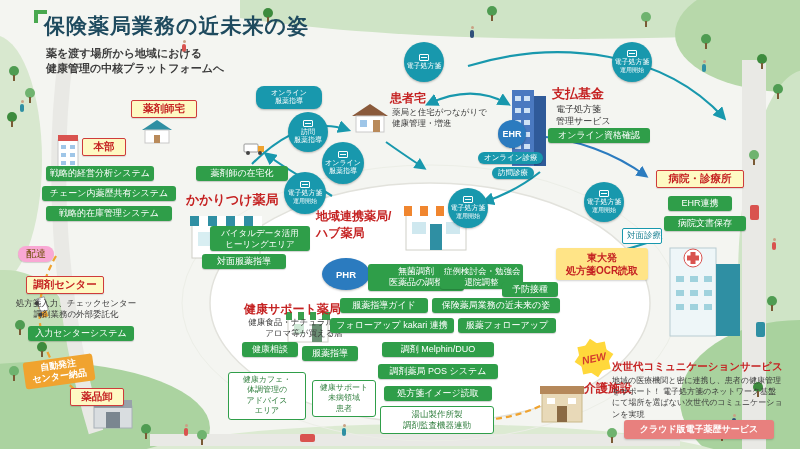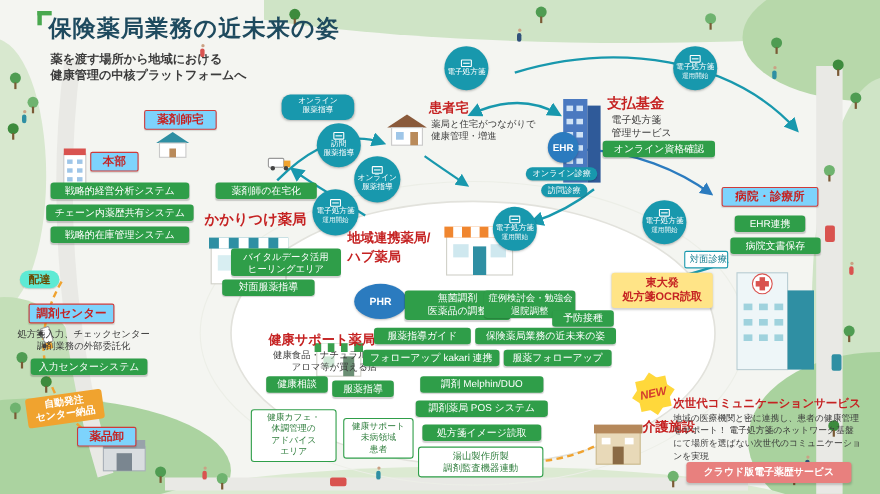--- a/index.html
+++ b/index.html
@@ -6,36 +6,36 @@
   body{font-family:"Liberation Sans","DejaVu Sans",sans-serif;background:#fff}
   .stage{position:relative;width:800px;height:449px;background:#f4f5f1;overflow:hidden}
   .bgsvg{position:absolute;left:0;top:0;z-index:0}
   .title{position:absolute;z-index:3;color:#1e4a5e;font-weight:bold;font-size:21px;letter-spacing:1px;white-space:nowrap}
   .title-bracket{position:absolute;z-index:3;width:13px;height:13px;border-left:4px solid #49a84f;border-top:4px solid #49a84f}
   .sub{position:absolute;z-index:3;color:#3c3c3c;font-size:11px;font-weight:bold;white-space:nowrap}
   .gbox{position:absolute;z-index:3;background:#2f9e49;color:#fff;font-size:9px;line-height:1.25;text-align:center;padding:2px 4px;border-radius:3px;white-space:nowrap;box-shadow:0 1px 1px rgba(0,0,0,.18)}
   .gbox .ln{display:block}
   .wgbox{position:absolute;z-index:3;background:#fff;border:1px solid #2f9e49;color:#2e7d3c;font-size:8px;line-height:1.3;text-align:center;padding:2px 3px;border-radius:3px}
   .wgbox .ln{display:block}
-  .redtag{position:absolute;z-index:3;background:#7dd3fc;border:1px solid #cf3b3b;color:#c52222;font-weight:bold;font-size:10.5px;text-align:center;padding:1px 4px;border-radius:2px;white-space:nowrap;box-shadow:0 1px 1px rgba(0,0,0,.12)}
+  .redtag{position:absolute;z-index:3;background:#fef9c3;border:1px solid #cf3b3b;color:#c52222;font-weight:bold;font-size:10.5px;text-align:center;padding:1px 4px;border-radius:2px;white-space:nowrap;box-shadow:0 1px 1px rgba(0,0,0,.12)}
   .redtitle{position:absolute;z-index:3;color:#c52222;font-weight:bold;white-space:nowrap}
   .redtitle .ln{display:block}
   .note{position:absolute;z-index:3;color:#3a3a3a;font-size:8.5px;line-height:1.35;white-space:nowrap}
   .note .ln{display:block}
   .tcirc{position:absolute;z-index:3;background:#1898ad;border-radius:50%;color:#fff;display:flex;flex-direction:column;align-items:center;justify-content:center;text-align:center;box-shadow:0 1px 2px rgba(0,0,0,.25)}
   .tcirc .t1{font-size:7px;line-height:1.2;display:block}
   .tcirc .t2{font-size:6px;line-height:1.15;display:block;opacity:.95}
   .tpill{position:absolute;z-index:3;background:#1898ad;border-radius:8px;color:#fff;font-size:7px;line-height:1.2;text-align:center;padding:3px 6px;box-shadow:0 1px 2px rgba(0,0,0,.25)}
   .tpill .ln{display:block}
   .minipill{position:absolute;z-index:3;background:#1898ad;border-radius:7px;color:#fff;font-size:7.5px;line-height:1;text-align:center;padding:2px 6px;white-space:nowrap;box-shadow:0 1px 1px rgba(0,0,0,.2)}
   .twbox{position:absolute;z-index:3;background:#fff;border:1px solid #1898ad;color:#157d90;font-size:8.5px;text-align:center;padding:1px 4px;border-radius:2px;white-space:nowrap}
   .bluec{position:absolute;z-index:3;background:#2b7bbf;border-radius:50%;color:#fff;font-weight:bold;display:flex;align-items:center;justify-content:center;box-shadow:0 1px 2px rgba(0,0,0,.25)}
   .doc-ic{width:10px;height:7px;border:1px solid #fff;border-radius:1px;margin-bottom:1px;position:relative;display:block}
   .doc-ic:after{content:"";position:absolute;left:1px;right:1px;top:2px;border-top:1px solid #fff}
-  .ytag{position:absolute;z-index:3;background:#5eead4;color:#6b4a00;font-weight:bold;font-size:10px;padding:1px 8px;border-radius:8px;white-space:nowrap;box-shadow:0 1px 1px rgba(0,0,0,.15)}
+  .ytag{position:absolute;z-index:3;background:#f9a8d4;color:#6b4a00;font-weight:normal;font-size:10px;padding:1px 8px;border-radius:8px;white-space:nowrap;box-shadow:0 1px 1px rgba(0,0,0,.15)}
   .otag{position:absolute;z-index:3;background:#f0a32f;color:#fff;font-weight:bold;font-size:9px;line-height:1.25;text-align:center;padding:2px 6px;border-radius:3px;transform:rotate(-8deg)}
   .otag .ln{display:block}
   .todai{position:absolute;z-index:3;background:#ffe487;color:#c52222;font-weight:bold;font-size:10px;line-height:1.3;text-align:center;padding:3px 8px;border-radius:3px;box-shadow:0 1px 2px rgba(0,0,0,.18)}
   .todai .ln{display:block}
   .pinkbox{position:absolute;z-index:3;background:#e8807e;color:#fff;font-size:9px;font-weight:bold;text-align:center;padding:3px 6px;border-radius:3px;white-space:nowrap;box-shadow:0 1px 2px rgba(0,0,0,.18)}
   .newstar{position:absolute;z-index:4;width:36px;height:36px;display:flex;align-items:center;justify-content:center;transform:rotate(-12deg)}
   .newstar .burst{position:absolute;inset:4px;background:#ffd83b}
   .newstar .burst:before{content:"";position:absolute;inset:0;background:#ffd83b;transform:rotate(45deg)}
   .newstar .txt{position:relative;z-index:2;color:#d43c2e;font-weight:bold;font-size:10.5px;font-style:italic}
   .jtitle{position:absolute;z-index:3;color:#c52222;font-weight:bold;font-size:10.5px;white-space:nowrap}
@@ -237,21 +237,21 @@
   <div class="person" style="left:732px;top:418px;background:#30507a"></div>
   <div class="person" style="left:342px;top:428px;background:#2f8fa3"></div>
   <div class="person" style="left:184px;top:428px;background:#d9534f"></div>
 
   <div class="title-bracket" style="left:34px;top:10px"></div>
   <div class="title" style="left:44px;top:12px">保険薬局業務の近未来の姿</div>
   <div class="sub" style="left:46px;top:46px">薬を渡す場所から地域における</div>
   <div class="sub" style="left:46px;top:61px">健康管理の中核プラットフォームへ</div>
 
   <div class="redtag" style="left:82px;top:138px;width:44px">本部</div>
-  <div class="gbox" style="left:46px;top:166px;width:126px">戦略的経営分析システム</div>
+  <div class="gbox" style="left:46px;top:166px;width:108px">戦略的経営分析システム</div>
   <div class="gbox" style="left:42px;top:186px;width:134px">チェーン内薬歴共有システム</div>
   <div class="gbox" style="left:46px;top:206px;width:126px">戦略的在庫管理システム</div>
 
   <div class="ytag" style="left:18px;top:246px">配達</div>
   <div class="redtag" style="left:26px;top:276px;width:78px">調剤センター</div>
   <div class="note" style="left:10px;top:298px;width:132px;text-align:center">
     <span class="ln">処方箋入力、チェックセンター</span>
     <span class="ln">調剤業務の外部委託化</span>
   </div>
   <div class="gbox" style="left:28px;top:326px;width:106px">入力センターシステム</div>

